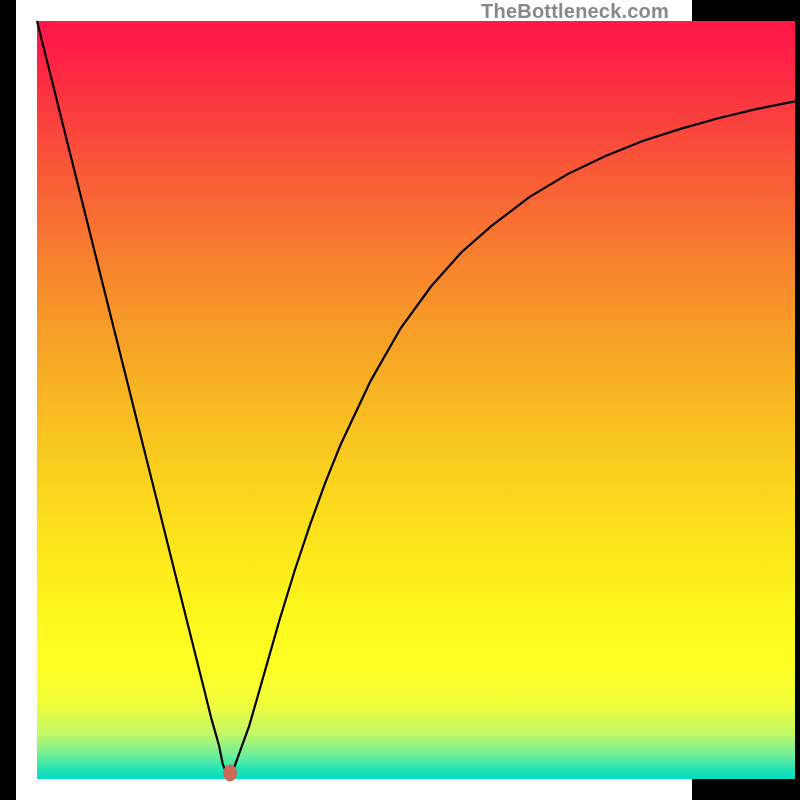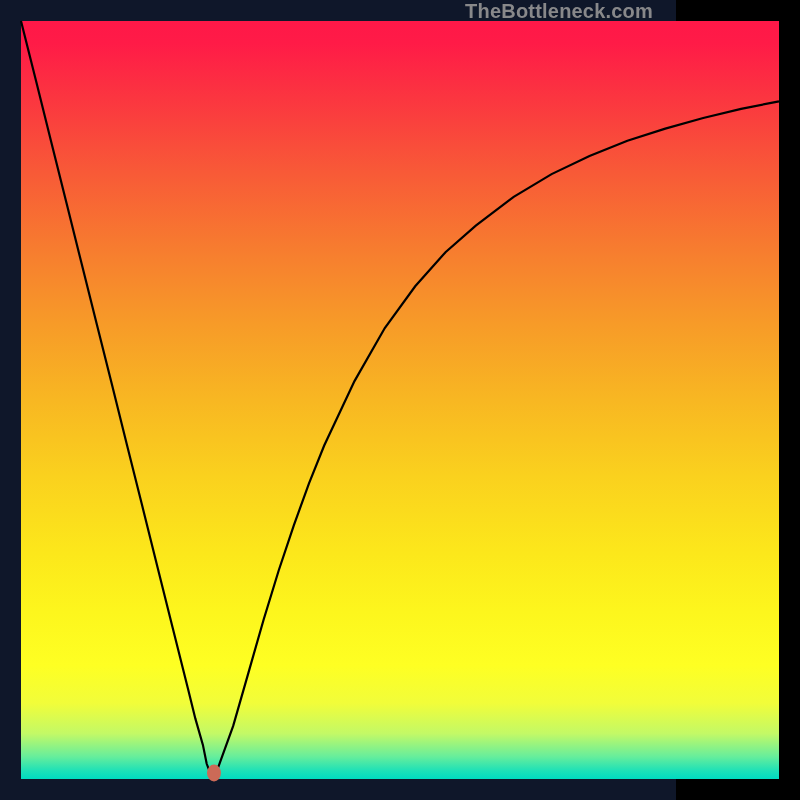--- a/index.html
+++ b/index.html
@@ -5,25 +5,25 @@
   html, body {
     margin: 0;
     padding: 0;
     width: 800px;
     height: 800px;
     background: #000;
     overflow: hidden;
   }
   .frame {
     position: absolute;
-    left: 0;
+    left: 16px;
     top: 0;
     width: 676px;
     height: 800px;
-    background: #0f172a;
+    background: #ffffff;
   }
   .plot {
     position: absolute;
     left: 21px;
     top: 21px;
     width: 758px;
     height: 758px;
     
     background: linear-gradient(to bottom,
       #ff1848 0%,

